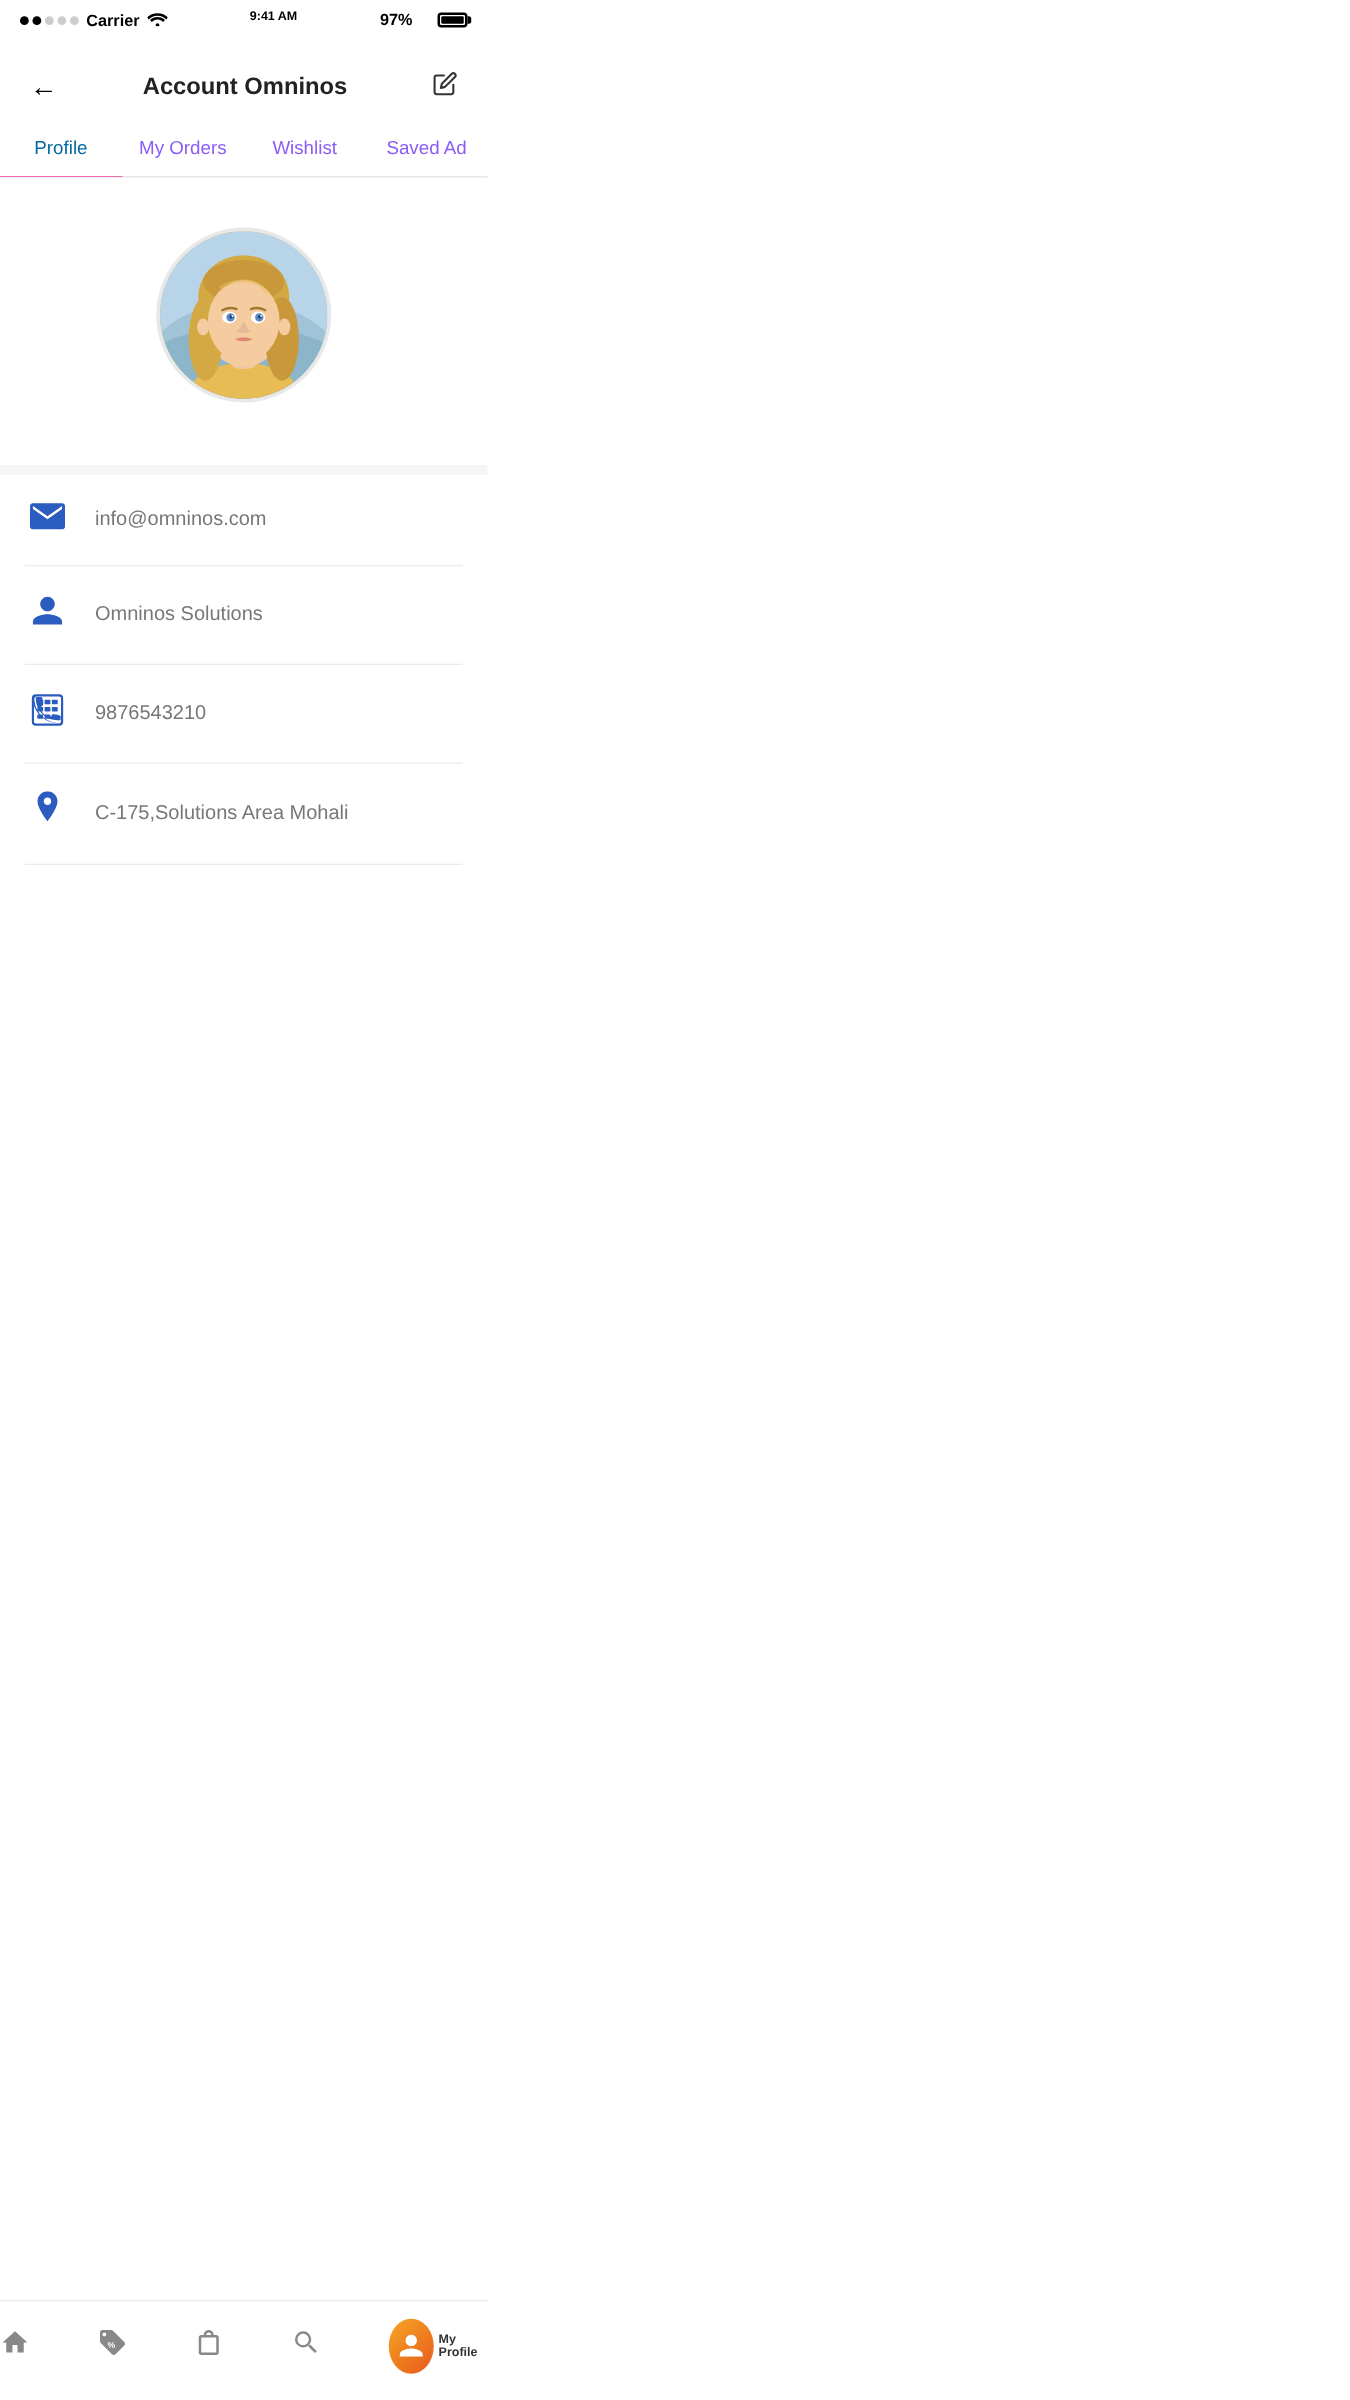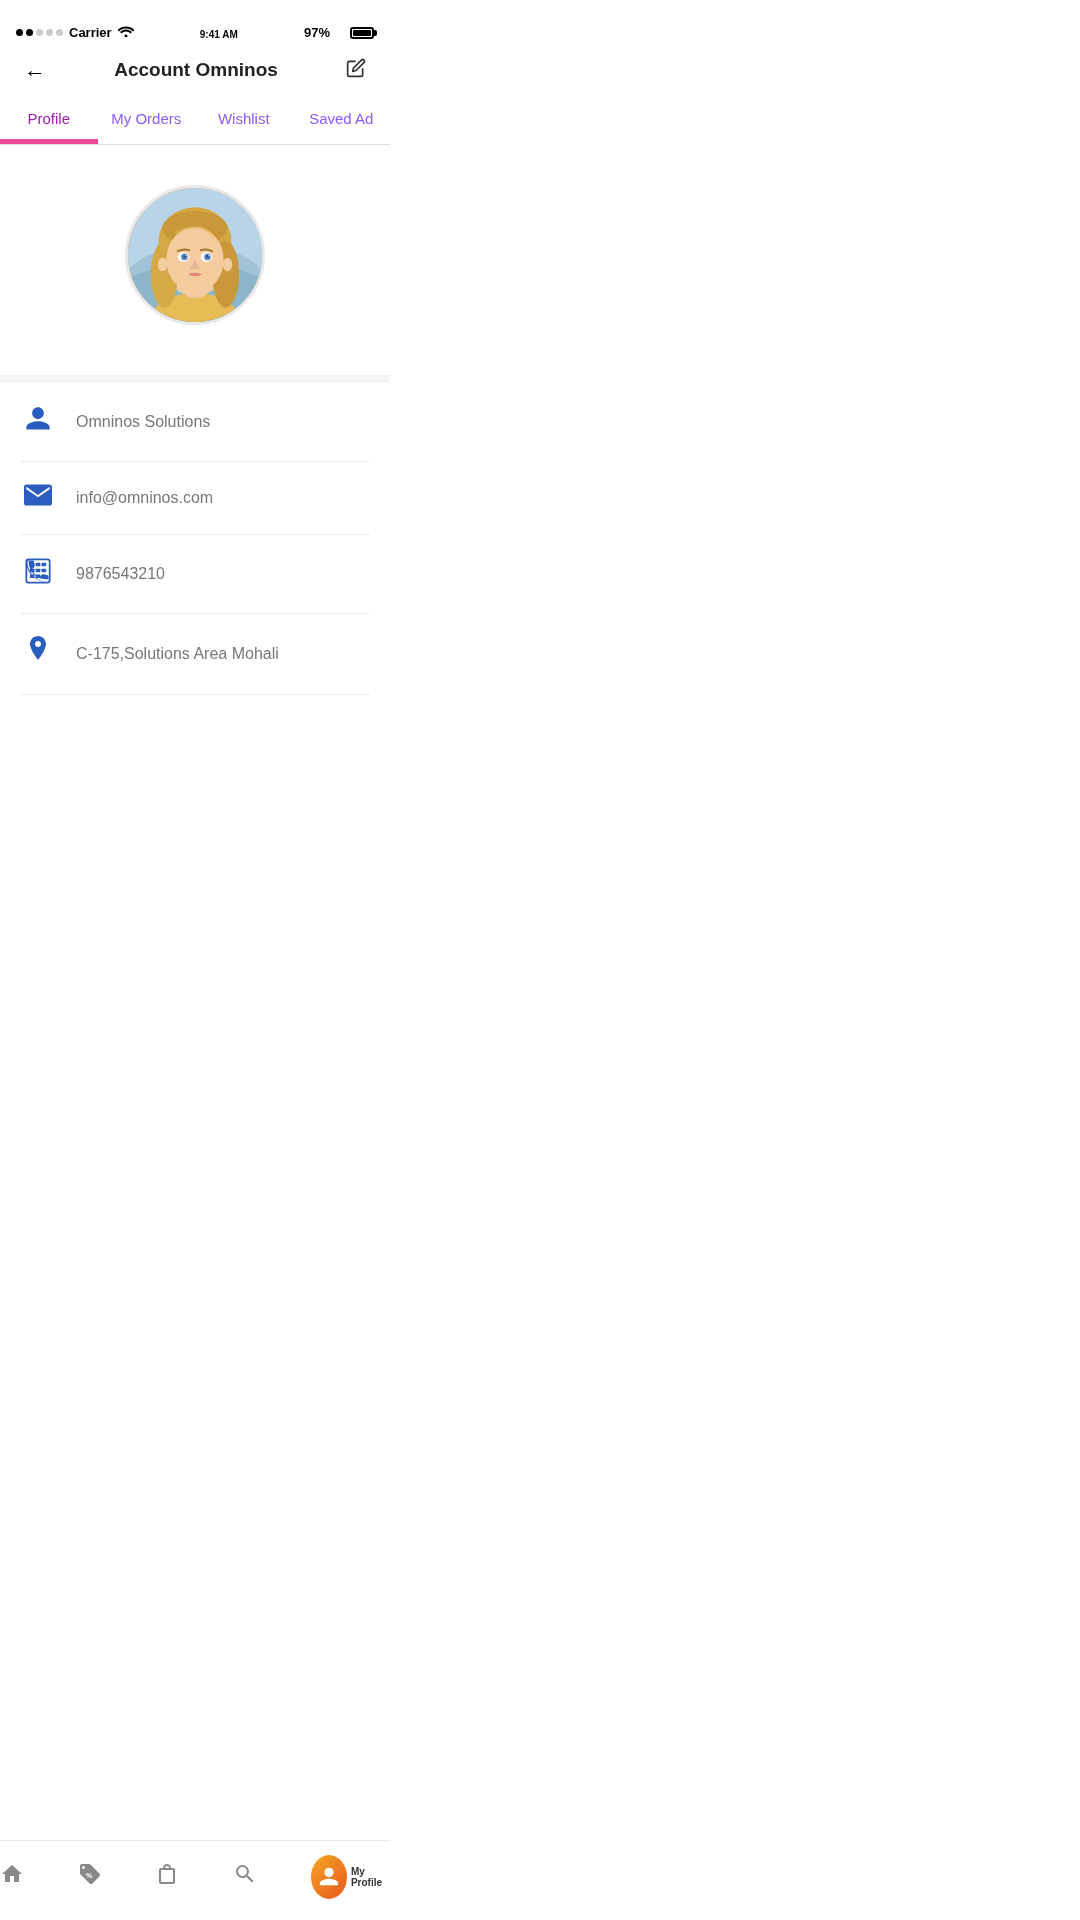--- a/index.html
+++ b/index.html
@@ -11,21 +11,21 @@
       font-family: -apple-system, BlinkMacSystemFont, 'Helvetica Neue', Arial, sans-serif;
       background: #fff;
       position: relative;
       overflow-x: hidden;
     }
 
     
     .status-bar {
       display: flex;
       justify-content: space-between;
-      align-items: flex-end;
+      align-items: flex-start;
       padding: 8px 16px 4px;
       height: 44px;
     }
     .status-left {
       display: flex;
       align-items: center;
       gap: 6px;
       font-size: 13px;
       font-weight: 600;
     }
@@ -101,22 +101,22 @@
       text-align: center;
       padding: 14px 8px 12px;
       font-size: 15px;
       color: #8b5cf6;
       cursor: pointer;
       white-space: nowrap;
       border-bottom: 3px solid transparent;
       margin-bottom: -1px;
     }
     .tab.active {
-      color: #a21caf;
-      border-bottom: 6px solid #ec4899;
+      color: #0369a1;
+      border-bottom: 1px solid #ec4899;
       font-weight: 500;
     }
 
     
     .avatar-section {
       display: flex;
       justify-content: center;
       align-items: center;
       padding: 40px 0 50px;
     }
@@ -323,34 +323,34 @@
     </svg>
   </div>
 </div>
 
 <div class="section-divider"></div>
 
 <div class="profile-info">
 
   <div class="info-row">
     <div class="info-icon">
+      <svg width="28" height="22" viewBox="0 0 24 18" fill="#2b5cbf">
+        <path d="M22 0H2C.9 0 0 .9 0 2v14c0 1.1.9 2 2 2h20c1.1 0 2-.9 2-2V2c0-1.1-.9-2-2-2zm0 4l-10 7L2 4V2l10 7 10-7v2z"></path>
+      </svg>
+    </div>
+    <span class="info-text">info@omninos.com</span>
+  </div>
+
+  <div class="info-row">
+    <div class="info-icon">
       <svg width="28" height="28" viewBox="0 0 24 24" fill="#2b5cbf">
         <path d="M12 12c2.7 0 5-2.3 5-5s-2.3-5-5-5-5 2.3-5 5 2.3 5 5 5zm0 2c-3.3 0-10 1.7-10 5v2h20v-2c0-3.3-6.7-5-10-5z"></path>
       </svg>
     </div>
     <span class="info-text">Omninos Solutions</span>
-  </div>
-
-  <div class="info-row">
-    <div class="info-icon">
-      <svg width="28" height="22" viewBox="0 0 24 18" fill="#2b5cbf">
-        <path d="M22 0H2C.9 0 0 .9 0 2v14c0 1.1.9 2 2 2h20c1.1 0 2-.9 2-2V2c0-1.1-.9-2-2-2zm0 4l-10 7L2 4V2l10 7 10-7v2z"></path>
-      </svg>
-    </div>
-    <span class="info-text">info@omninos.com</span>
   </div>
 
   <div class="info-row">
     <div class="info-icon">
       <svg width="28" height="28" viewBox="0 0 24 24" fill="#2b5cbf">
         <path d="M6.6 10.8c1.4 2.8 3.8 5.1 6.6 6.6l2.2-2.2c.3-.3.7-.4 1-.2 1.1.4 2.3.6 3.6.6.6 0 1 .4 1 1V20c0 .6-.4 1-1 1-9.4 0-17-7.6-17-17 0-.6.4-1 1-1h3.5c.6 0 1 .4 1 1 0 1.3.2 2.5.6 3.6.1.3 0 .7-.2 1L6.6 10.8zM4 2H2v2c0 9.4 7.6 17 17 17h2v-2h-2c-8.3 0-15-6.7-15-15V2z"></path>
         <rect x="2" y="2" width="20" height="20" rx="2" fill="none" stroke="#2b5cbf" stroke-width="1.5"></rect>
         <rect x="5" y="5" width="4" height="3" rx="0.5" fill="#2b5cbf"></rect>
         <rect x="10" y="5" width="4" height="3" rx="0.5" fill="#2b5cbf"></rect>
         <rect x="15" y="5" width="4" height="3" rx="0.5" fill="#2b5cbf"></rect>

